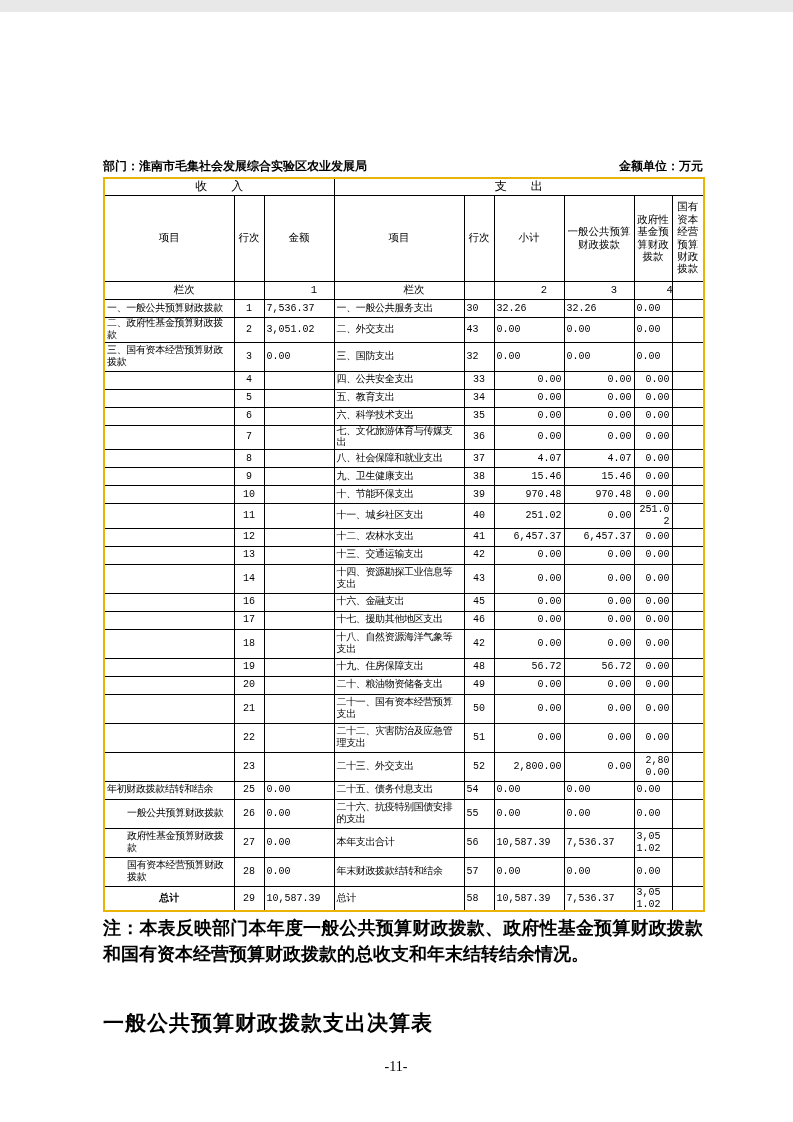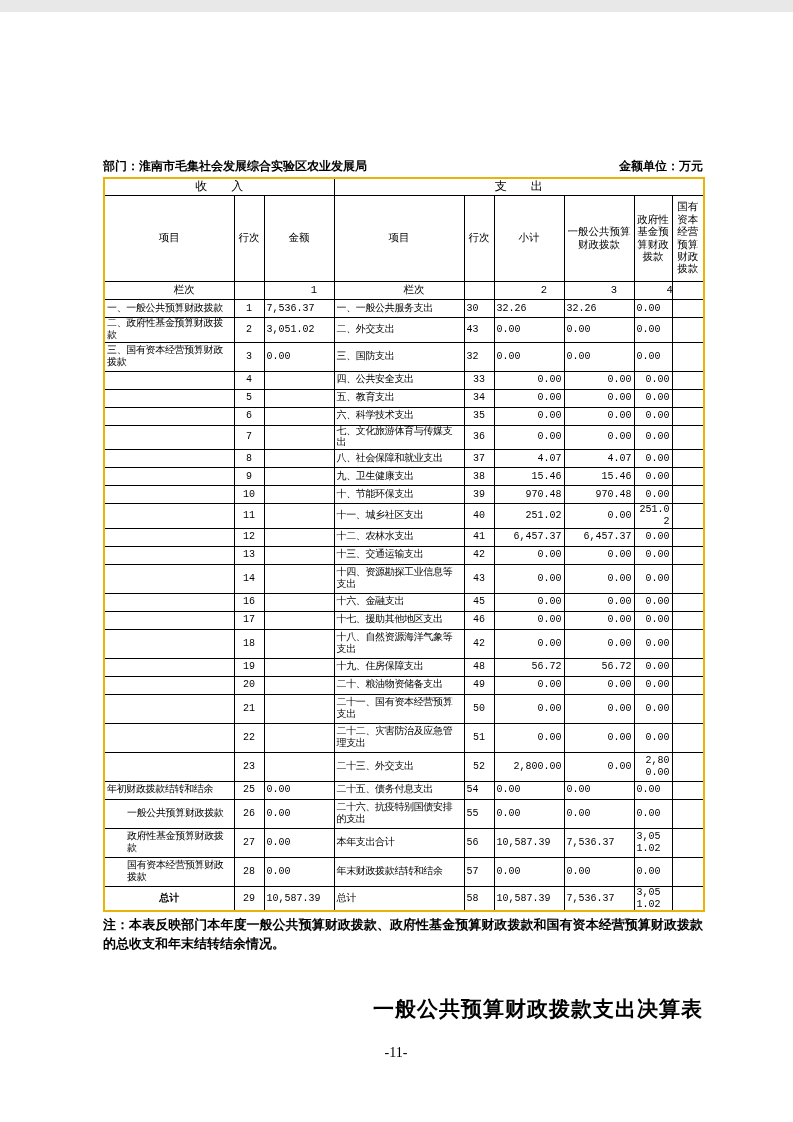--- a/index.html
+++ b/index.html
@@ -23,24 +23,24 @@
   tr.lanci-row td{height:17px;font-size:10.5px;text-align:center;padding-left:32px;}
   tbody.data td{font-size:10px;height:17px;}
   tbody.data tr.tall td{height:28px;}
   td.item{text-align:left;letter-spacing:-0.35px;}
   td.item.indent{padding-left:22px;}
   td.item.bold-c{font-weight:bold;text-align:center;letter-spacing:0;}
   td.line-c{text-align:center;}
   td.line-l{text-align:left;padding-left:1px;}
   td.num-l{text-align:left;padding-left:1px;}
   td.num-r{text-align:right;padding-right:2px;}
-  .note{font-size:13px;font-weight:bold;line-height:1.4;margin-top:4px;
+  .note{font-size:18px;font-weight:bold;line-height:1.4;margin-top:4px;
     text-align:justify;font-family:Liberation Serif, serif;}
   .footer-title{margin-top:42px;font-size:21px;font-weight:bold;
-    text-align:right;font-family:Liberation Sans, sans-serif;
+    text-align:left;font-family:Liberation Sans, sans-serif;
     letter-spacing:1px;}
   .page-number{margin-top:22px;text-align:center;padding-right:14px;
     font-size:14px;}
 </style>
 </head>
 <body>
 
 <div class="page">
   <div class="content">
 

